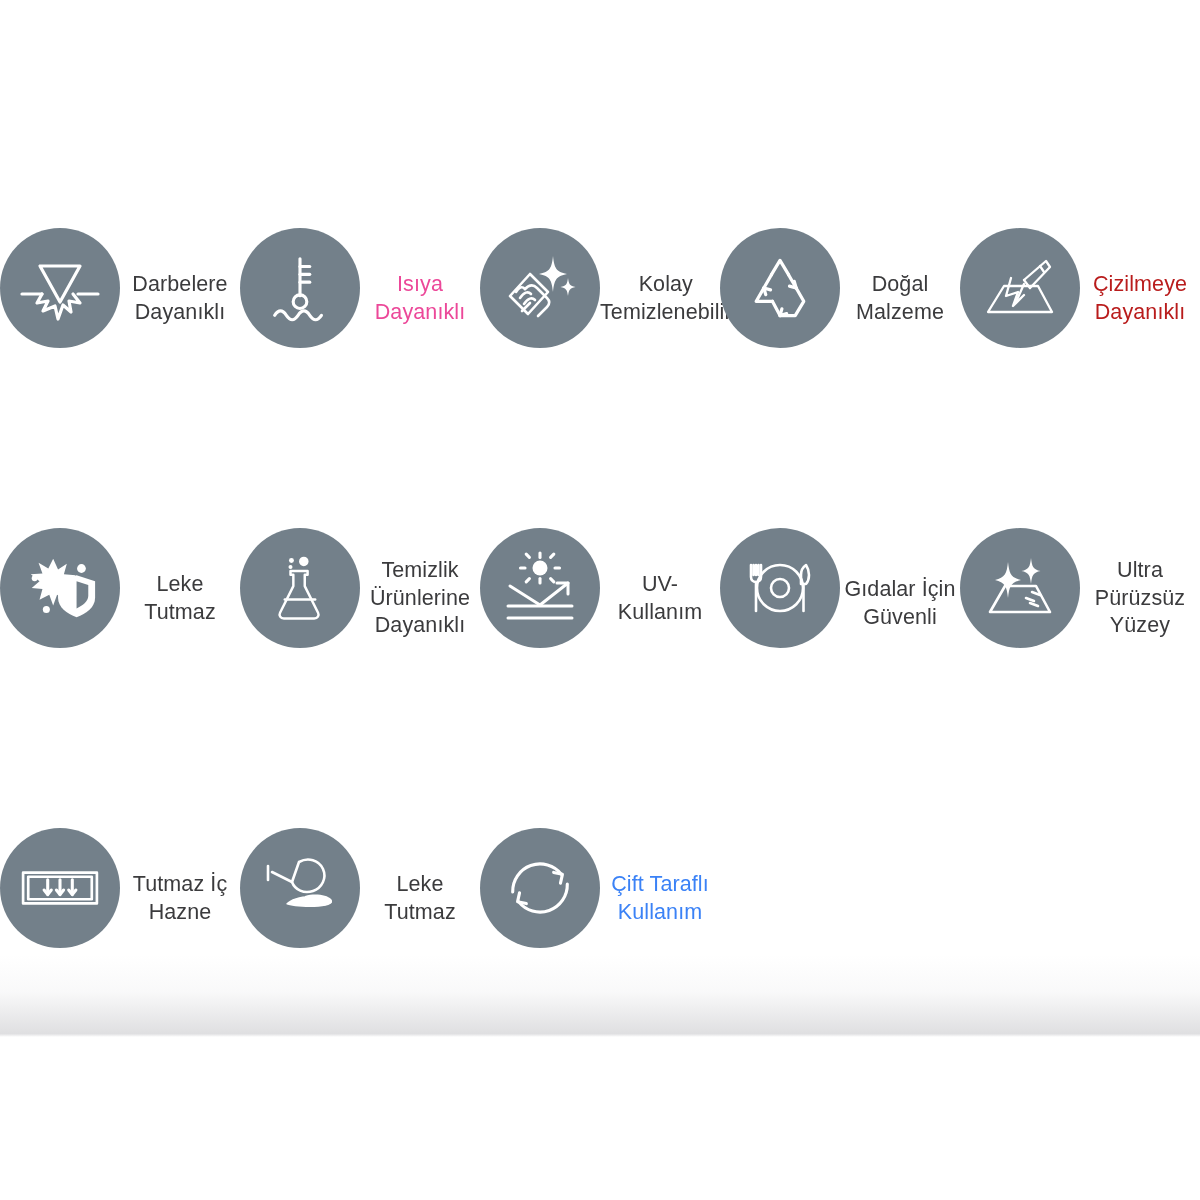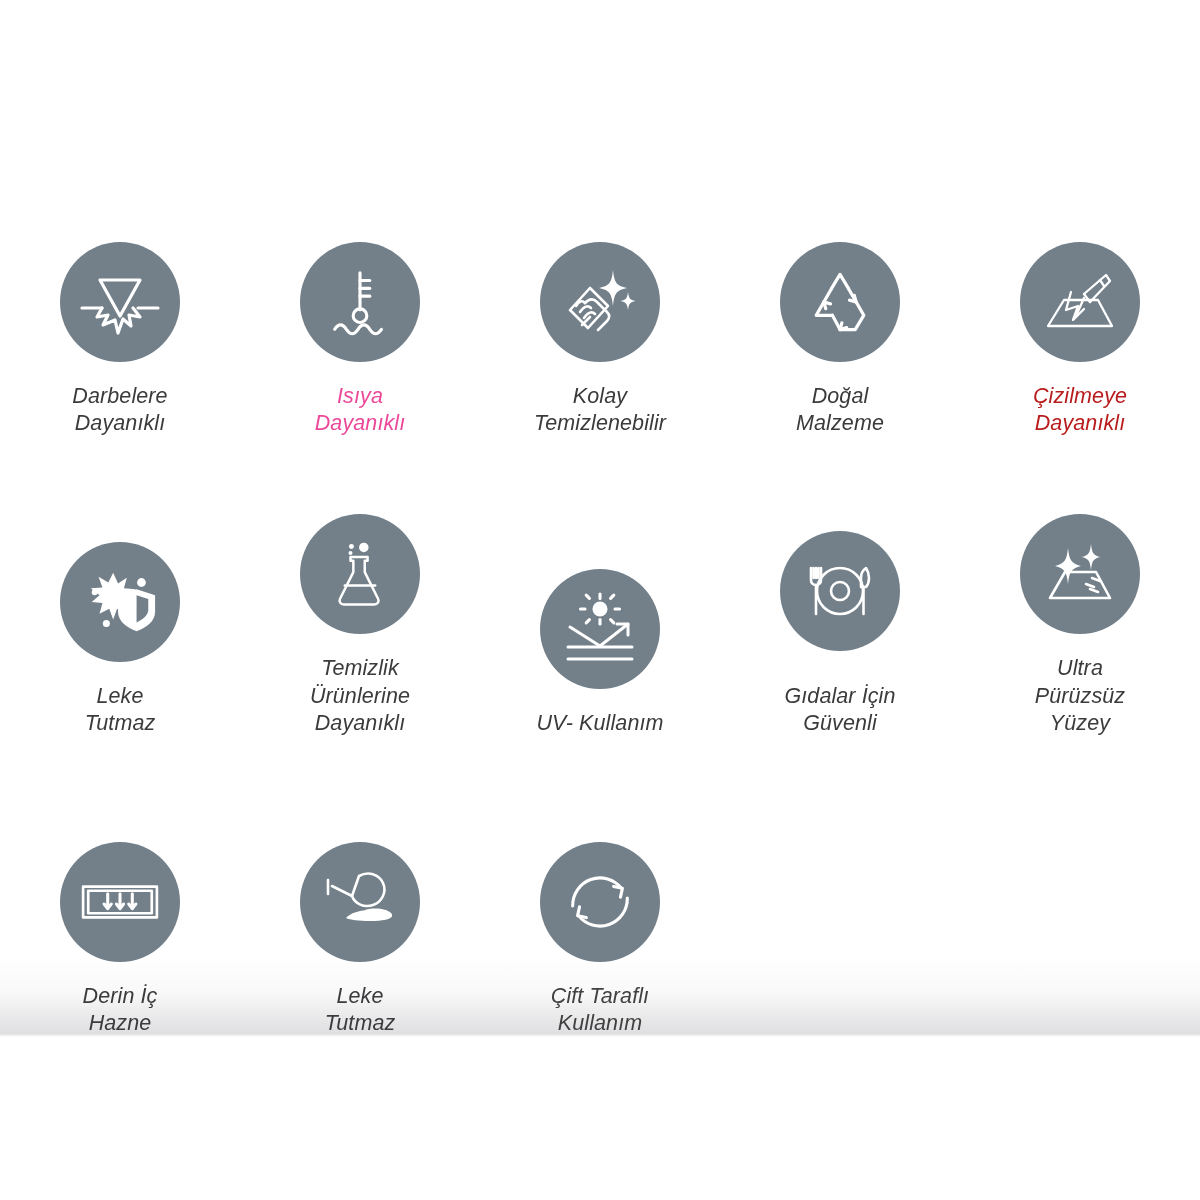--- a/index.html
+++ b/index.html
@@ -31,24 +31,23 @@
     width:1200px;
     display:grid;
     grid-template-columns:repeat(5,240px);
     grid-template-rows:300px 300px 300px;
     padding-top:138px;
     box-sizing:border-box;
   }
 
   .feature-cell{
     display:flex;
-    flex-direction:column;
+    flex-direction:row;
     align-items:center;
-    justify-content:flex-end;
-    font-style:italic;
+    justify-content:space-between;
   }
 
   .icon-circle{
     width:120px;height:120px;
     border-radius:50%;
     background:#73808a;
     display:flex;
     align-items:center;
     justify-content:center;
     flex:0 0 auto;
@@ -254,21 +253,21 @@
         <g stroke-width="3">
           <path d="M28 32 v14"></path>
           <path d="M24.5 42 L28 46.5 L31.5 42"></path>
           <path d="M40 32 v14"></path>
           <path d="M36.5 42 L40 46.5 L43.5 42"></path>
           <path d="M52 32 v14"></path>
           <path d="M48.5 42 L52 46.5 L55.5 42"></path>
         </g>
       </svg>
     </div>
-    <div class="feature-label" style="color: rgb(59, 59, 61);">Derin İç
+    <div class="feature-label" style="color: rgb(59, 59, 61);">Tutmaz İç
 Hazne</div>
   </div>
 
   <div class="feature-cell">
     <div class="icon-circle" style="background: rgb(115, 128, 138);">
       <svg width="80" height="80" viewBox="0 0 80 80" fill="none" stroke="#ffffff" stroke-width="2.6" stroke-linecap="round" stroke-linejoin="round">
         <path d="M39 14 c9 -5 20 -2 24 7 c4 9 -1 19 -10 22 c-9 3 -18 -1 -21 -9 Z"></path>
         <path d="M32 34 L12 24"></path>
         <path d="M8 18 L8 32"></path>
         <path d="M45 48 c10 -3 22 -1 26 3 c4 4 -4 7 -14 7 c-8 0 -12 -3 -12 -5" fill="#ffffff" stroke="none"></path>
@@ -281,17 +280,17 @@
 
   <div class="feature-cell">
     <div class="icon-circle" style="background: rgb(115, 128, 138);">
       <svg width="78" height="78" viewBox="0 0 80 80" fill="none" stroke="#ffffff" stroke-width="3.2" stroke-linecap="round" stroke-linejoin="round">
         <path d="M12 44 A28 28 0 0 1 62 26"></path>
         <path d="M54 24 L63 26 L61 35"></path>
         <path d="M68 36 A28 28 0 0 1 18 54"></path>
         <path d="M26 56 L17 54 L19 45"></path>
       </svg>
     </div>
-    <div class="feature-label" style="color: #404040;">Çift Taraflı
+    <div class="feature-label" style="color: #3b82f6;">Çift Taraflı
 Kullanım</div>
   </div>
 
 </div>
 
 </body></html>

